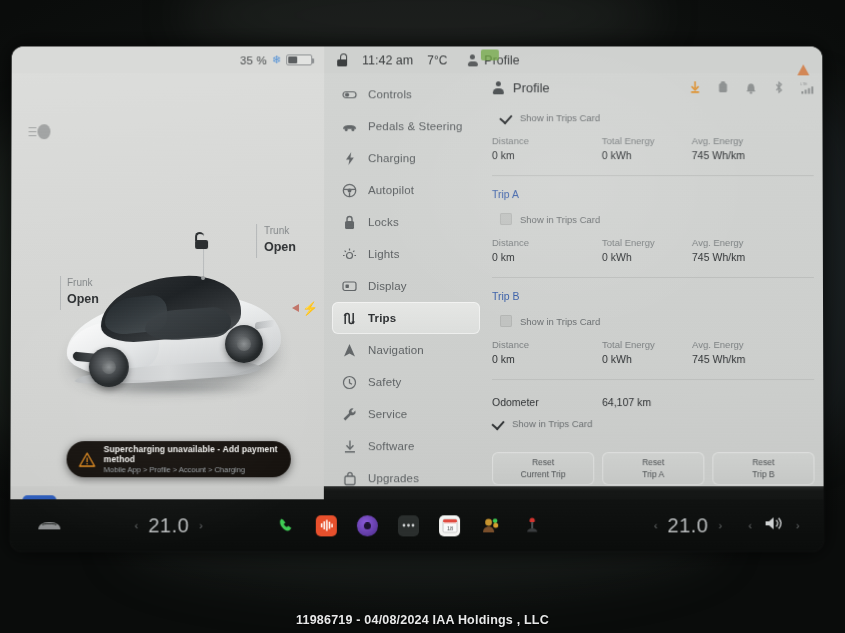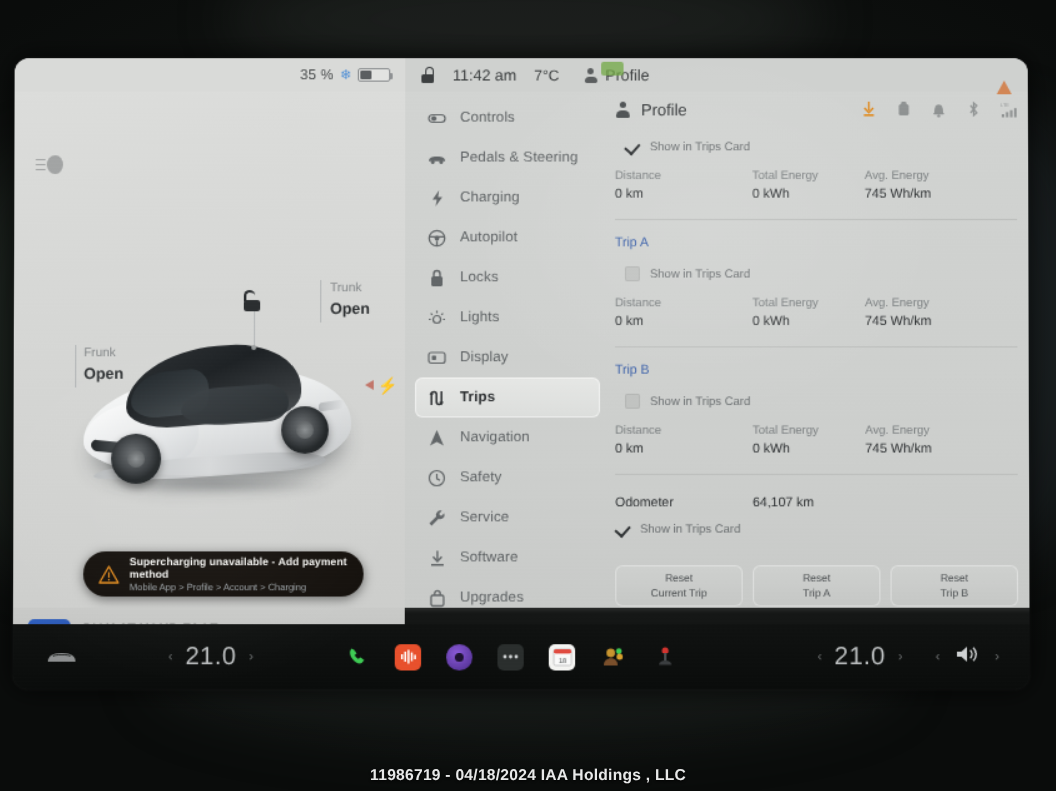--- a/index.html
+++ b/index.html
@@ -833,14 +833,14 @@
             </svg>
         </span>
         <span class="tb-chev">›</span>
       </span>
       <span style="flex:0 0 24px"></span>
     </div>
 
     <div id="reflection"></div>
   </div>
 
-  <div id="watermark">11986719 - 04/18/2024 IAA Holdings , LLC</div>
+  <div id="watermark">11986719 - 04/08/2024 IAA Holdings , LLC</div>
 </div>
 
 </body></html>

